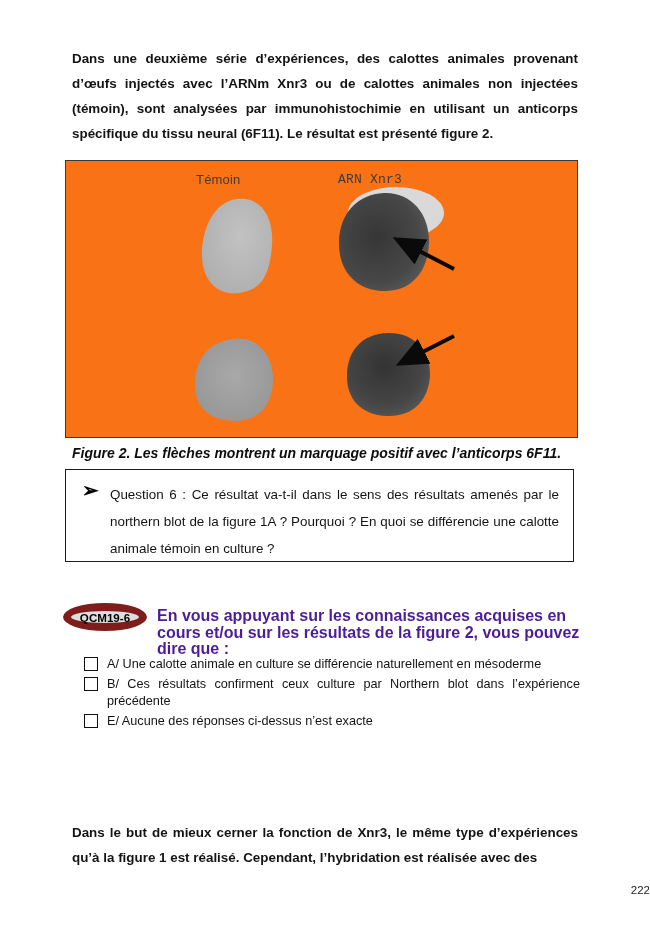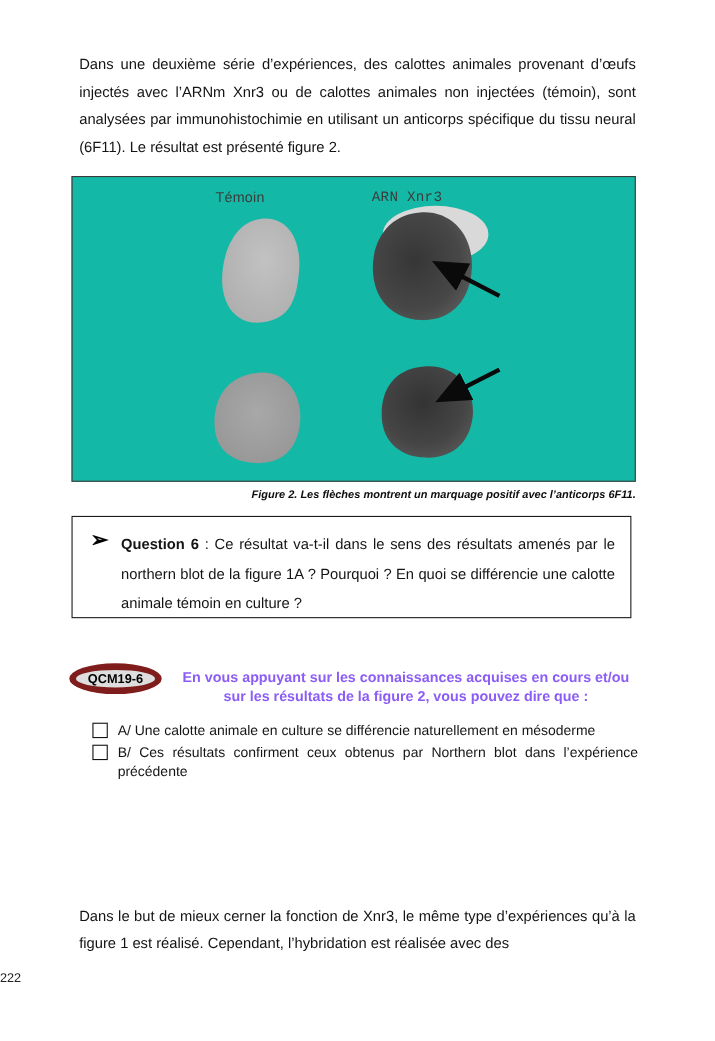--- a/index.html
+++ b/index.html
@@ -2,75 +2,75 @@
 <html><head>
 <meta charset="utf-8">
 <style>
   html,body{margin:0;padding:0;}
   body{
     width:650px;height:946px;background:#ffffff;position:relative;
     font-family:"Liberation Sans", sans-serif;color:#1a1a1a;overflow:hidden;
   }
   .para{
     position:absolute;left:72px;width:506px;
-    font-size:13.4px;line-height:25px;text-align:justify;color:#141414;
+    font-size:13.4px;line-height:25px;text-align:justify;color:#141414;font-weight:bold;
   }
   
   .figure-box{
     position:absolute;left:65px;top:160px;width:511px;height:276px;
-    border:1px solid #3a3a3a;background:#14b8a6;
+    border:1px solid #3a3a3a;background:#f97316;
   }
   .fig-label{
     position:absolute;top:11px;font-size:13px;color:#3c3c3c;letter-spacing:.2px;
   }
   .fig-label.left{left:130px;}
   .fig-label.right{left:272px;font-family:Liberation Mono, monospace;}
   .fig-svg{position:absolute;left:0;top:0;}
   .fig-caption{
     position:absolute;left:72px;top:445px;width:506px;
-    font-size:10px;font-weight:bold;font-style:italic;color:#0d0d0d;text-align:right;
+    font-size:14px;font-weight:bold;font-style:italic;color:#0d0d0d;
   }
   
   .question-box{
     position:absolute;left:65px;top:469px;width:509px;height:93px;
     border:1.4px solid #1c1c1c;background:#fff;box-sizing:border-box;
   }
   .q-arrow{
     position:absolute;left:16px;top:8px;font-size:20px;font-weight:bold;color:#000;
   }
   .q-text{
     margin:11px 14px 0 44px;font-size:13.4px;line-height:27px;text-align:justify;color:#141414;
   }
-  .b{font-weight:bold;margin-top:25px;}
+  .b{font-weight:normal;margin-top:25px;}
   
   .qcm-badge{
     position:absolute;left:63px;top:603px;width:84px;height:28px;
-    border:6px solid #7f1d1d;border-radius:50%;background:#dedede;
+    border:8px solid #7f1d1d;border-radius:50%;background:#dedede;
     display:flex;align-items:center;justify-content:center;
     font-size:11.6px;font-weight:bold;color:#000;box-sizing:border-box;
   }
   .qcm-prompt{
     position:absolute;left:157px;top:608px;width:424px;
-    font-size:13px;font-weight:bold;line-height:16.5px;color:#8b5cf6;text-align:center;
+    font-size:16px;font-weight:bold;line-height:16.5px;color:#4c1d95;text-align:left;
   }
   .qcm-options{
     position:absolute;left:72px;top:656px;width:508px;
   }
   .opt-row{
     display:flex;align-items:flex-start;margin-bottom:3.5px;padding-left:12px;
   }
   .opt-box{
     width:12px;height:12px;border:1.4px solid #111;background:#fff;
     flex:0 0 auto;margin-right:9px;margin-top:1px;
   }
   .opt-label{
     font-size:12.7px;line-height:16.5px;color:#141414;text-align:justify;flex:1 1 auto;
   }
   .page-number{
-    position:absolute;left:0;top:884px;width:100%;text-align:left;
+    position:absolute;left:0;top:884px;width:100%;text-align:right;
     font-size:11.5px;color:#222;
   }
 </style>
 </head>
 <body>
 
 <div class="para" style="top:46px;">Dans une deuxième série d’expériences, des calottes animales provenant d’œufs injectés avec l’ARNm Xnr3 ou de calottes animales non injectées (témoin), sont analysées par immunohistochimie en utilisant un anticorps spécifique du tissu neural (6F11). Le résultat est présenté figure 2.</div>
 
 <div class="figure-box">
   <div class="fig-label left">Témoin</div>
@@ -127,19 +127,23 @@
 <div class="qcm-badge">QCM19-6</div>
 <div class="qcm-prompt">En vous appuyant sur les connaissances acquises en cours et/ou sur les résultats de la figure 2, vous pouvez dire que :</div>
 
 <div class="qcm-options">
   <div class="opt-row">
     <div class="opt-box"></div>
     <div class="opt-label">A/ Une calotte animale en culture se différencie naturellement en mésoderme</div>
   </div>
   <div class="opt-row">
     <div class="opt-box"></div>
-    <div class="opt-label">B/ Ces résultats confirment ceux obtenus par Northern blot dans l’expérience précédente</div>
+    <div class="opt-label">B/ Ces résultats confirment ceux culture par Northern blot dans l’expérience précédente</div>
+  </div>
+  <div class="opt-row">
+    <div class="opt-box"></div>
+    <div class="opt-label">E/ Aucune des réponses ci-dessus n’est exacte</div>
   </div>
 </div>
 
 <div class="para" style="top:820px;">Dans le but de mieux cerner la fonction de Xnr3, le même type d’expériences qu’à la figure 1 est réalisé. Cependant, l’hybridation est réalisée avec des</div>
 
 <div class="page-number">222</div>
 
 </body></html>

